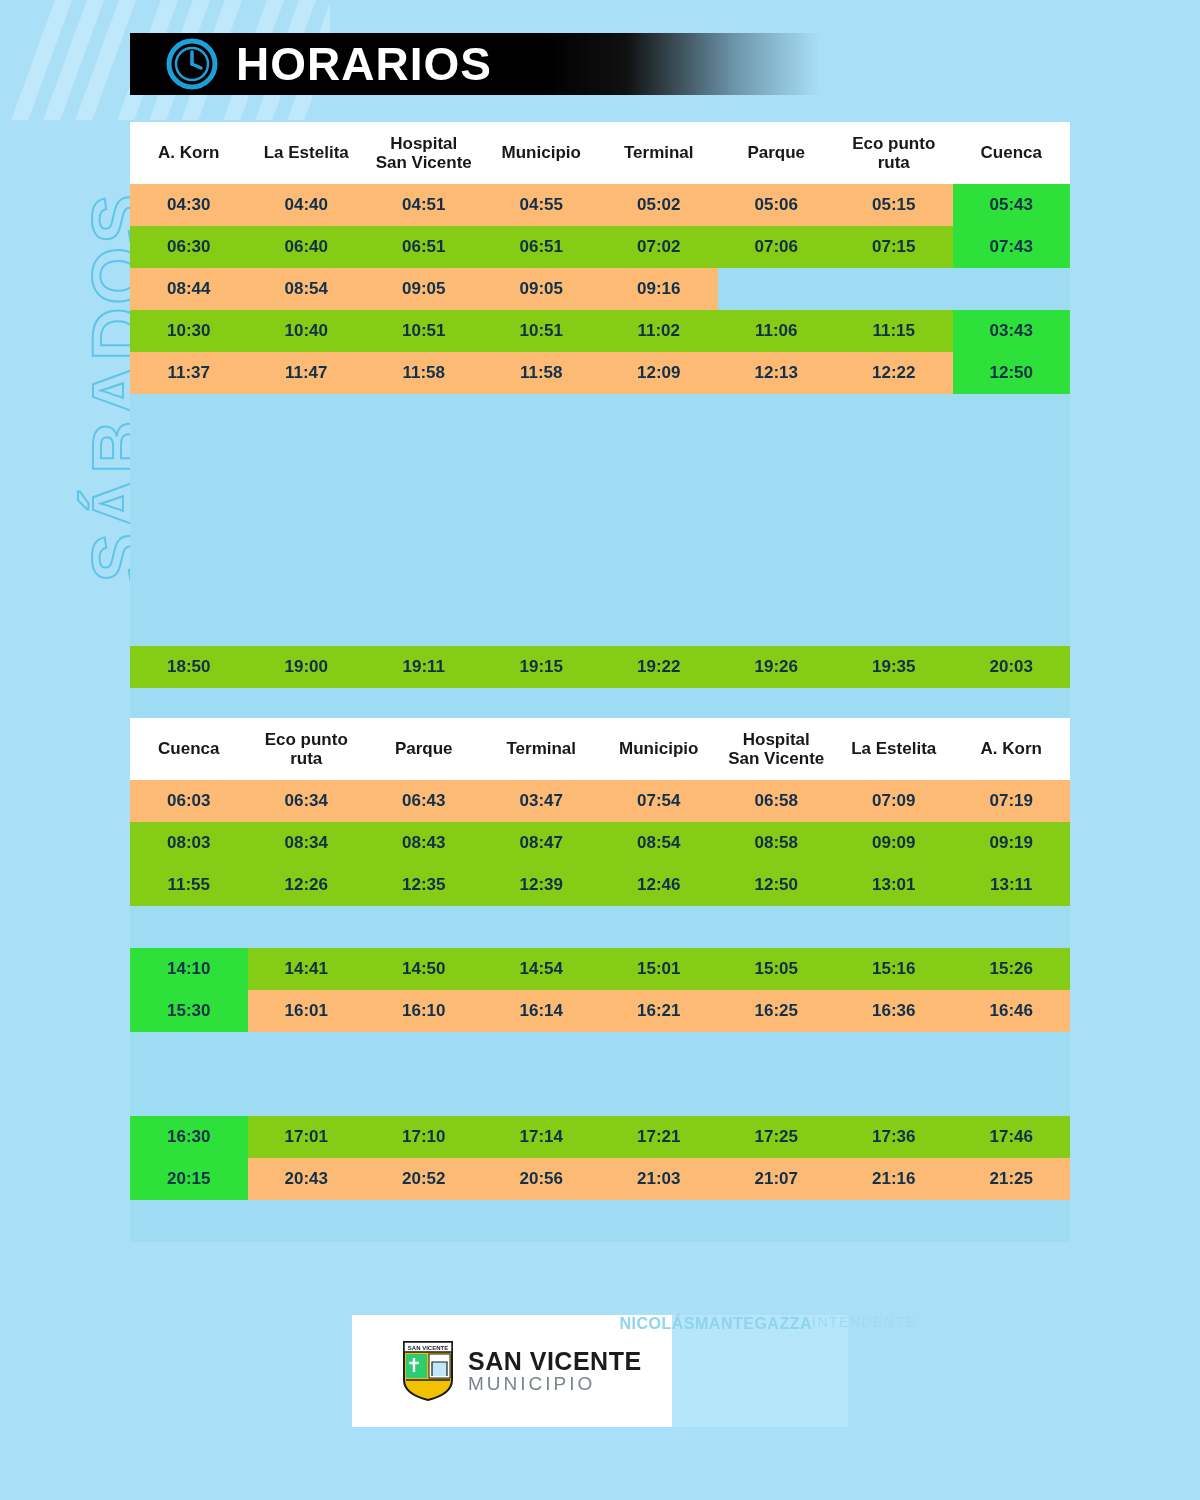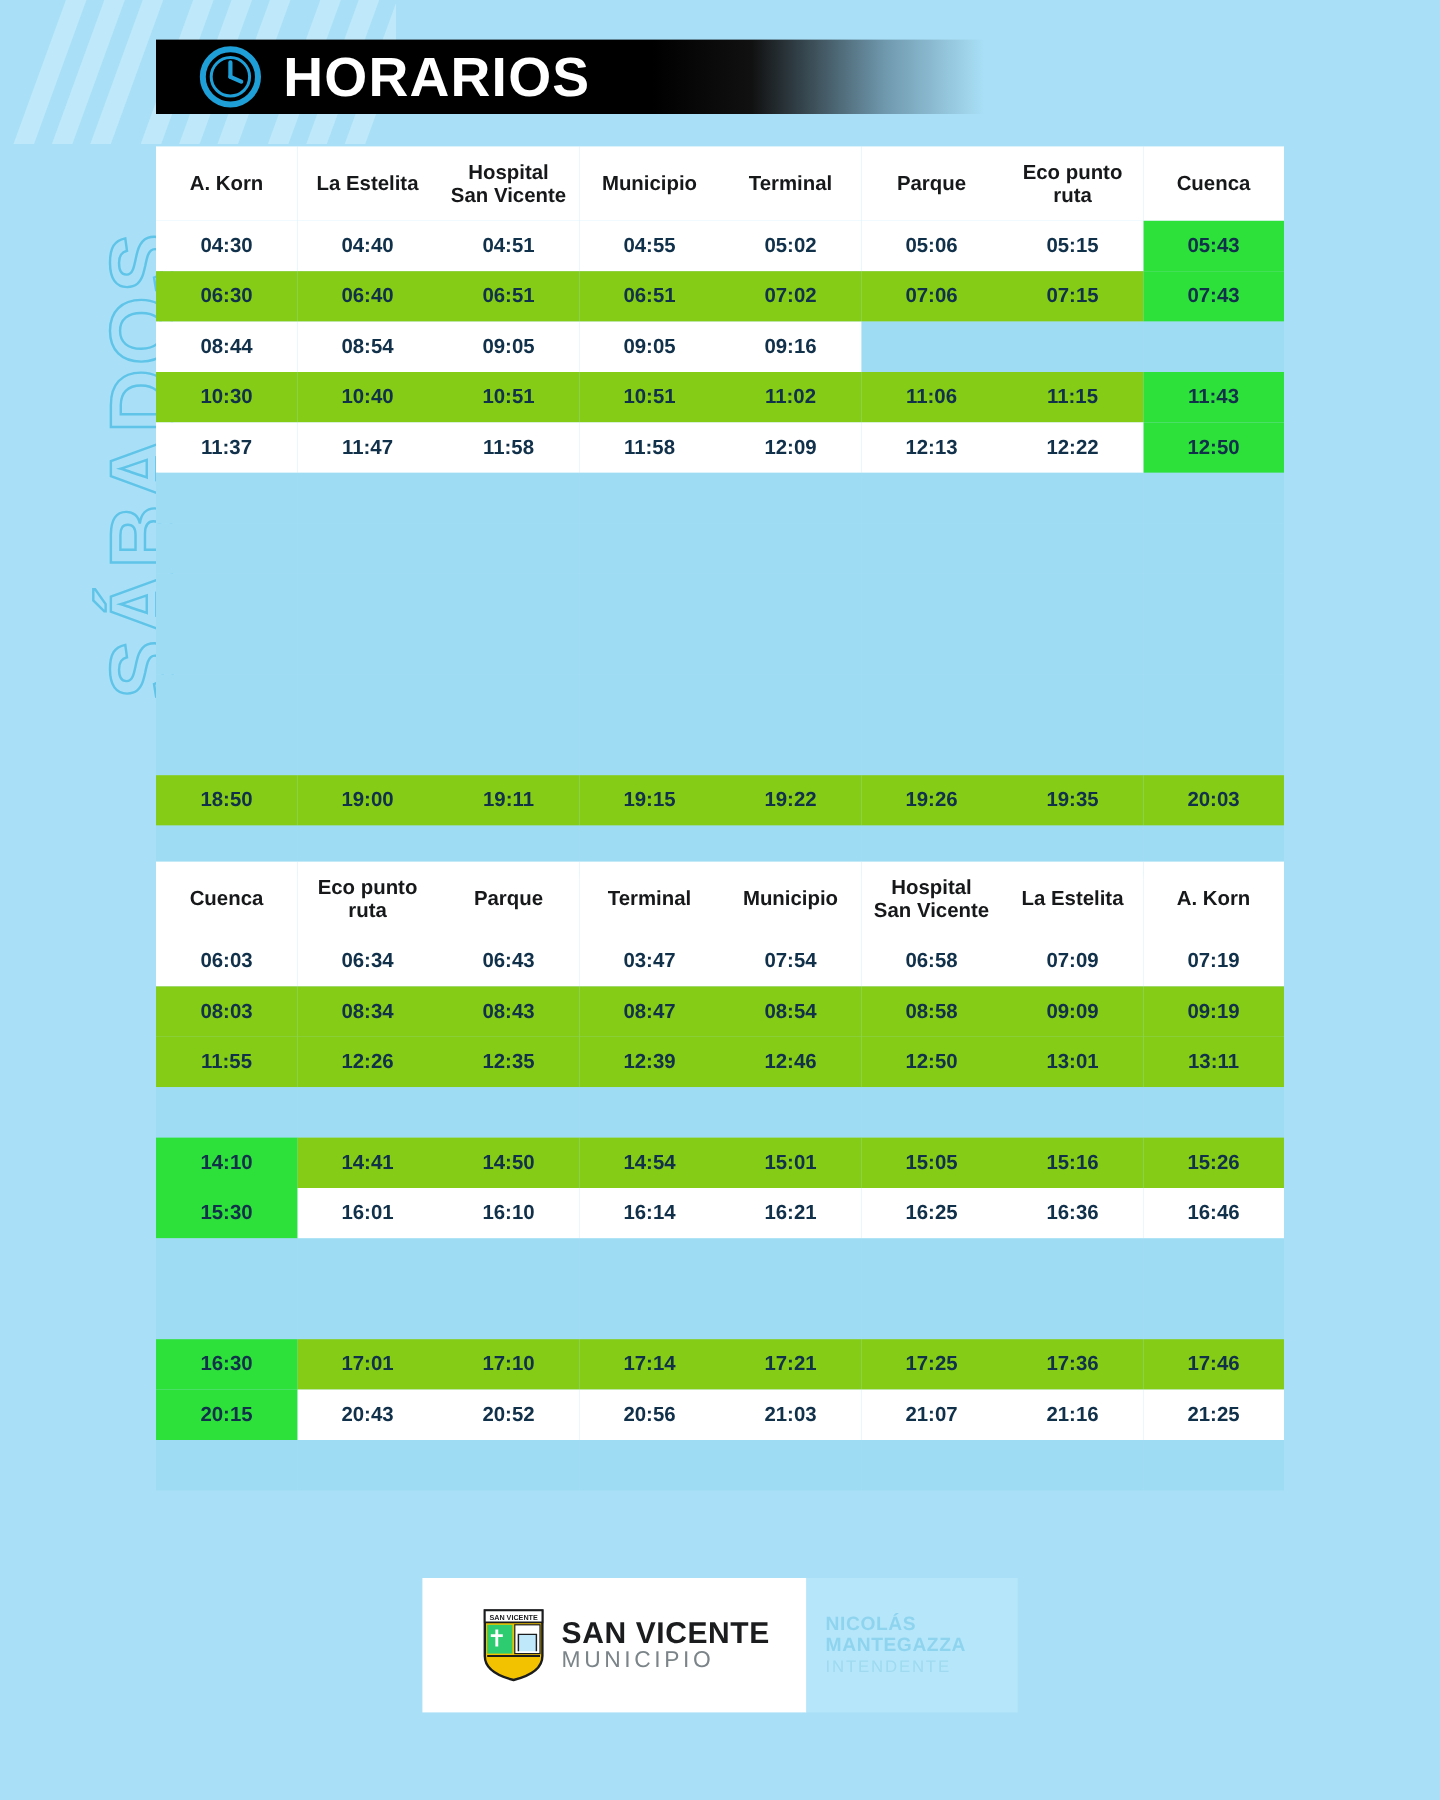--- a/index.html
+++ b/index.html
@@ -84,21 +84,21 @@
     padding: 2px 3px;
   }
   tbody td {
     height: 42px;
     text-align: center;
     font-size: 17px;
     font-weight: 700;
     color: #11304a;
     padding: 0;
   }
-  .c-dark { background: #ffffff; }
+  .c-dark { background: #fdba74; }
   .c-light { background: #84cc16; }
   .c-green { background: #2ee03a; text-align: center; }
   .c-blank { background: #9ddcf3; }
 
   
   .footer {
     position: absolute;
     left: 352px;
     top: 1315px;
     width: 496px;
@@ -116,21 +116,21 @@
   .shield {
     width: 52px; height: 62px;
   }
   .muni-text { line-height: 1.0; }
   .muni-title { font-size: 25px; font-weight: 700; color: #1a1c1e; letter-spacing: 0.5px; }
   .muni-sub { font-size: 19px; font-weight: 400; color: #7b8488; letter-spacing: 3px; }
   .footer-right {
     width: 176px;
     background: #b6e6fa;
     display: flex;
-    flex-direction: column;
+    flex-direction: row;
     justify-content: center;
     padding-left: 16px;
     line-height: 1.12;
   }
   .nm1 { font-size: 16px; font-weight: 700; color: #8fd4ee; letter-spacing: 0.5px; }
   .nm2 { font-size: 16px; font-weight: 700; color: #8fd4ee; letter-spacing: 0.5px; }
   .nm3 { font-size: 14px; font-weight: 400; color: #9fdaf0; letter-spacing: 1.5px; }
 </style>
 </head>
 <body>
@@ -207,21 +207,21 @@
           <td class="c-blank"></td>
         </tr>
         <tr>
           <td class="c-light">10:30</td>
           <td class="c-light">10:40</td>
           <td class="c-light">10:51</td>
           <td class="c-light">10:51</td>
           <td class="c-light">11:02</td>
           <td class="c-light">11:06</td>
           <td class="c-light">11:15</td>
-          <td class="c-green">11:43</td>
+          <td class="c-green">03:43</td>
         </tr>
         <tr>
           <td class="c-dark">11:37</td>
           <td class="c-dark">11:47</td>
           <td class="c-dark">11:58</td>
           <td class="c-dark">11:58</td>
           <td class="c-dark">12:09</td>
           <td class="c-dark">12:13</td>
           <td class="c-dark">12:22</td>
           <td class="c-green">12:50</td>

